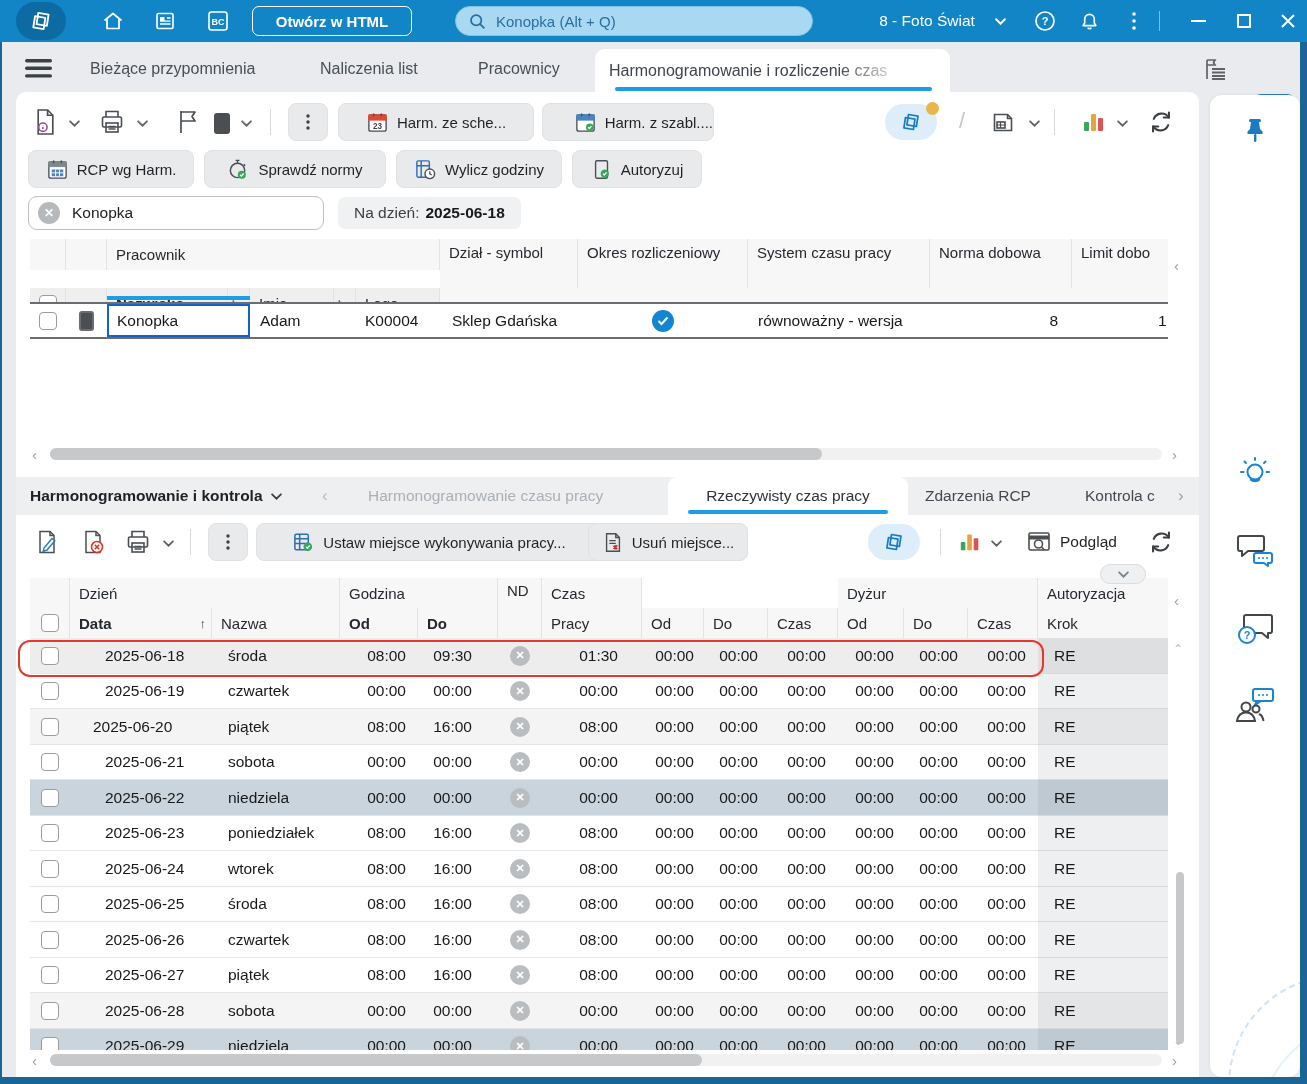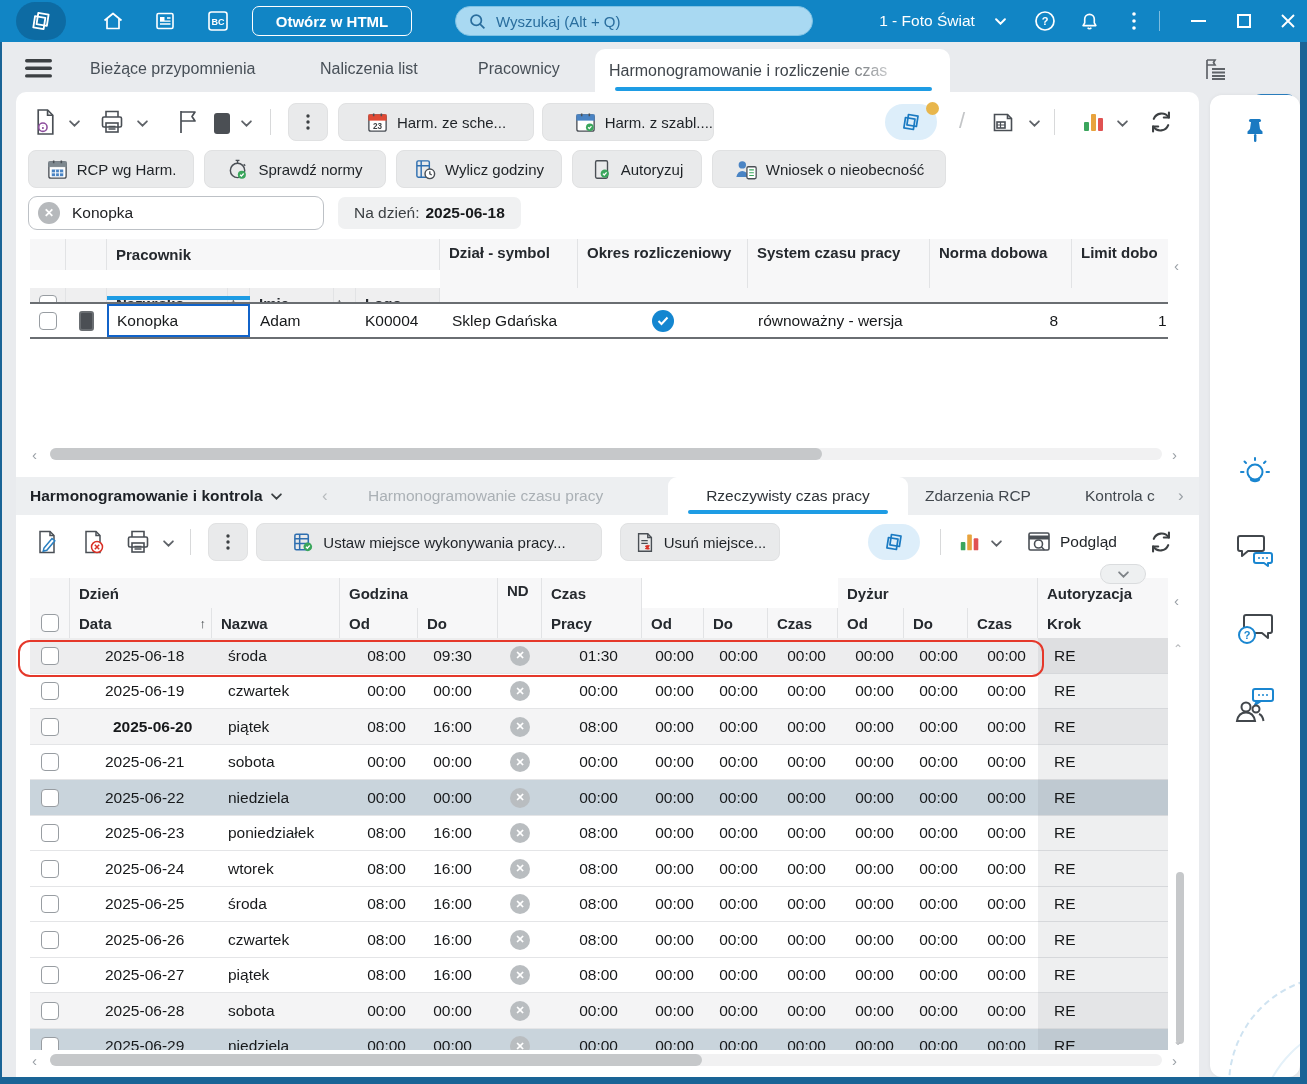--- a/index.html
+++ b/index.html
@@ -40,21 +40,21 @@
   .layers-pill { position:absolute; width:52px; height:36px; background:#ddeefa; border-radius:18px; display:flex; align-items:center; justify-content:center; }
   .dotbadge { position:absolute; width:13px; height:13px; border-radius:50%; background:#e8b64c; }
 
   
   .fsearch { position:absolute; left:12px; top:104px; width:296px; height:34px; border:1.3px solid #bdc1c6; border-radius:9px; display:flex; align-items:center; gap:12px; padding-left:9px; font-size:15.5px; color:#202124; background:#fff; }
   .xball { width:22px; height:22px; border-radius:50%; background:#b6b9bc; color:#fff; font-size:12px; font-weight:bold; display:flex; align-items:center; justify-content:center; }
   .datechip { position:absolute; left:322px; top:105px; height:32px; background:#f0f1f2; border-radius:7px; display:flex; align-items:center; padding:0 16px; font-size:15.5px; color:#3c4043; gap:6px; }
   .datechip b { color:#17191b; }
 
   
-  .hcell { position:absolute; border-right:1px solid #e2e3e5; background:#f7f7f8; display:flex; align-items:center; padding-left:9px; font-size:15px; color:#25292e; overflow:hidden; white-space:nowrap;font-weight:bold; }
+  .hcell { position:absolute; border-right:1px solid #e2e3e5; background:#f7f7f8; display:flex; align-items:center; padding-left:9px; font-size:15px; color:#25292e; overflow:hidden; white-space:nowrap; }
   .hsub { background:#efeff0;margin-top:18px; }
   .cb { width:18px; height:18px; border:1.5px solid #989da2; border-radius:4px; background:#fff; }
   .sortmark { font-size:13px; color:#3c4043; }
   .sortmark sub { font-size:9px; }
 
   
   #egrid-head { position:absolute; left:14px; top:147px; width:1138px; height:62px; border-bottom:1px solid #e2e3e5; }
   #egrid-row { position:absolute; left:14px; top:210px; width:1138px; height:37px; border-top:2px solid #6a6e72; border-bottom:2px solid #6a6e72; background:#fff; }
   .ecell { position:absolute; top:0; height:33px; display:flex; align-items:center; font-size:15.5px; color:#17191b; white-space:nowrap; overflow:hidden; }
   .cardicon { width:15px; height:20px; background:#4b4f54; border-radius:3px; border:2px solid #6a6e72; }
@@ -132,23 +132,23 @@
         </svg>
     </div>
     <div class="tb-it ohtml-btn">Otwórz w HTML</div>
     <div class="tb-it tsearch">
       <svg width="19" height="19" viewBox="0 0 22 22">
           <g fill="none" stroke="#2a6e9e" stroke-width="2">
             <circle cx="9.5" cy="9.5" r="6"></circle>
             <path d="M14 14l5 5"></path>
           </g>
         </svg>
-      <span>Wyszukaj (Alt + Q)</span>
-    </div>
-    <div class="tb-it company">1 - Foto Świat</div>
+      <span>Konopka (Alt + Q)</span>
+    </div>
+    <div class="tb-it company">8 - Foto Świat</div>
     <div class="tb-it" style="left:990px;width:20px;">
       <svg class="chev" viewBox="0 0 10 6">
           <path d="M1 1l4 4 4-4" fill="none" stroke="#fff" stroke-width="1.8" stroke-linecap="round"></path>
         </svg>
     </div>
     <div class="tb-it" style="left:1030px;width:30px;">
       <svg width="24" height="24" viewBox="0 0 24 24">
           <circle cx="12" cy="12" r="9" fill="none" stroke="#fff" stroke-width="1.7"></circle>
           <text x="12" y="16" text-anchor="middle" font-size="11" font-weight="bold" fill="#fff" font-family="Liberation Sans, sans-serif">?</text>
         </svg>
@@ -384,29 +384,20 @@
     </div>
     <div class="pillbtn" style="left:556px;top:58px;width:130px;">
       <svg width="22" height="23" viewBox="0 0 24 24">
           <g fill="none" stroke="#4a4f55" stroke-width="1.5">
             <rect x="5" y="2.5" width="13" height="19" rx="1.5"></rect>
           </g>
           <circle cx="15" cy="16.5" r="4.5" fill="#3aa65c"></circle>
           <path d="M13 16.5l1.4 1.5 2.6-2.9" fill="none" stroke="#fff" stroke-width="1.4"></path>
         </svg>
       <span>Autoryzuj</span>
-    </div>
-    <div class="pillbtn" style="left:696px;top:58px;width:234px;">
-      <svg width="24" height="23" viewBox="0 0 26 24">
-          <circle cx="9" cy="7" r="4" fill="#4a84c4"></circle>
-          <path d="M2.5 20c.8-4.3 3.4-6.5 6.5-6.5s5.7 2.2 6.5 6.5z" fill="#4a84c4"></path>
-          <rect x="14" y="9" width="10" height="13" rx="1.5" fill="#fff" stroke="#4a4f55" stroke-width="1.4"></rect>
-          <path d="M16.5 12.5h5M16.5 15.5h5M16.5 18.5h5" stroke="#3aa65c" stroke-width="1.3"></path>
-        </svg>
-      <span>Wniosek o nieobecność</span>
     </div>
 
     <div class="fsearch">
       <div class="xball">✕</div>
       <span>Konopka</span>
     </div>
     <div class="datechip">
       <span>Na dzień:</span>
       <b>2025-06-18</b>
     </div>
@@ -534,21 +525,21 @@
       <svg width="23" height="23" viewBox="0 0 24 24">
           <g fill="none" stroke="#2f6fb0" stroke-width="1.6">
             <rect x="3" y="3.5" width="14" height="16" rx="1.5"></rect>
             <path d="M3 8h14M8 3.5v16M3 13h14"></path>
           </g>
           <circle cx="16.5" cy="16.5" r="4.5" fill="#3aa65c"></circle>
           <path d="M14.6 16.5l1.4 1.5 2.5-2.8" fill="none" stroke="#fff" stroke-width="1.4"></path>
         </svg>
       <span>Ustaw miejsce wykonywania pracy...</span>
     </div>
-    <div class="pillbtn" style="left:604px;top:431px;width:160px;align-items:center;">
+    <div class="pillbtn" style="left:572px;top:431px;width:160px;align-items:center;">
       <svg width="22" height="23" viewBox="0 0 24 24">
           <g fill="none" stroke="#4a4f55" stroke-width="1.5">
             <path d="M5 2.5h10l4 4V21.5H5z"></path>
             <path d="M15 2.5v4h4"></path>
             <path d="M8 10h7M8 13h7" stroke-width="1.2"></path>
           </g>
           <path d="M12.5 15.5l3 3.5M15.5 15.5l-3 3.5M14 14.8l2.6 4.6M14 19.4l2.6-4.6" stroke="#d93025" stroke-width="1.6"></path>
         </svg>
       <span>Usuń miejsce...</span>
     </div>
@@ -666,21 +657,21 @@
           <div class="tg-cell a-r" style="left: 738px; width: 70px; padding-right: 12px;">00:00</div>
           <div class="tg-cell a-r" style="left: 808px; width: 66px; padding-right: 10px;">00:00</div>
           <div class="tg-cell a-r" style="left: 874px; width: 64px; padding-right: 10px;">00:00</div>
           <div class="tg-cell a-r" style="left: 938px; width: 70px; padding-right: 12px;">00:00</div>
           <div class="tg-cell a-l krokbg" style="left: 1008px; width: 130px; padding-left: 16px;">RE</div>
         </div>
         <div class="tg-row s-alt" style="top: 71px;">
           <div class="cellbox" style="left: 0px; width: 40px;">
             <div class="cb"></div>
           </div>
-          <div class="tg-cell a-l" style="left: 48px; width: 142px; padding-left: 35px; font-weight: bold;">2025-06-20</div>
+          <div class="tg-cell a-l" style="left: 28px; width: 142px; padding-left: 35px;">2025-06-20</div>
           <div class="tg-cell a-l" style="left: 182px; width: 128px; padding-left: 16px;">piątek</div>
           <div class="tg-cell a-r" style="left: 310px; width: 78px; padding-right: 12px;">08:00</div>
           <div class="tg-cell a-r" style="left: 388px; width: 80px; padding-right: 26px;">16:00</div>
           <div class="tg-cell a-c" style="left: 468px; width: 44px; padding-left: 0px;">
             <div class="ndball">✕</div>
           </div>
           <div class="tg-cell a-r" style="left: 512px; width: 100px; padding-right: 24px;">08:00</div>
           <div class="tg-cell a-r" style="left: 612px; width: 62px; padding-right: 10px;">00:00</div>
           <div class="tg-cell a-r" style="left: 674px; width: 64px; padding-right: 10px;">00:00</div>
           <div class="tg-cell a-r" style="left: 738px; width: 70px; padding-right: 12px;">00:00</div>

